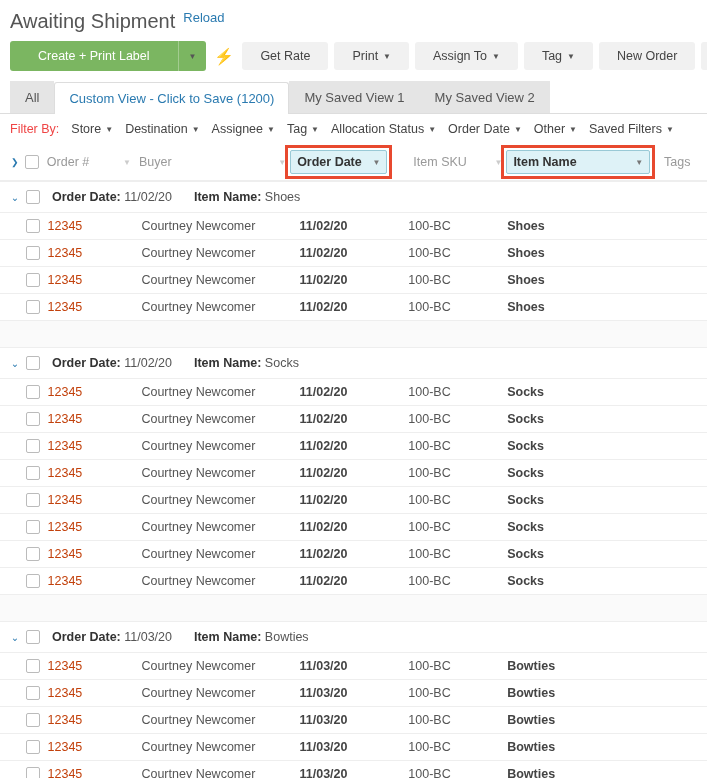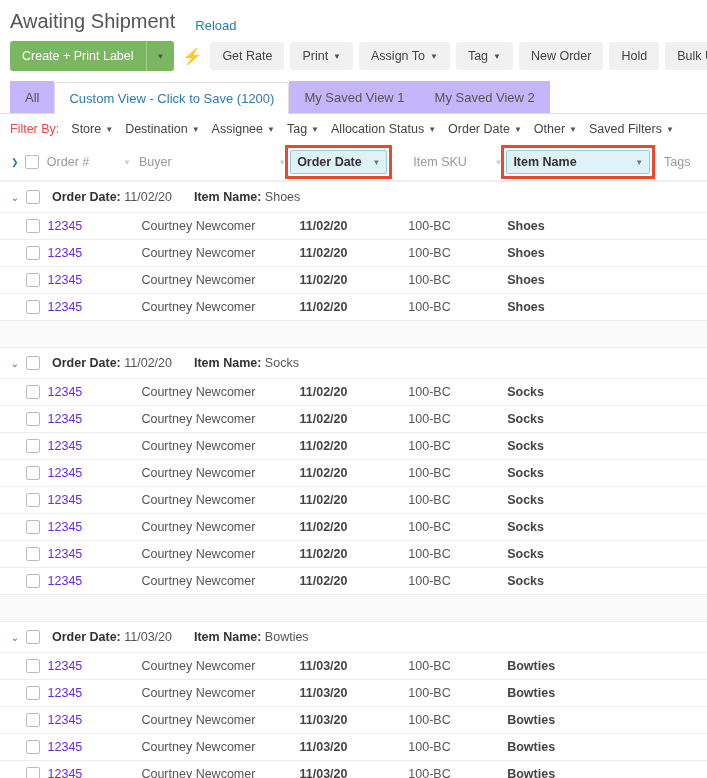--- a/index.html
+++ b/index.html
@@ -9,22 +9,22 @@
     font-size: 13px;
     color: #333;
     background: #fff;
     width: 707px;
   }
   .header {
     padding: 10px 10px 0 10px;
   }
   .title-row {
     display: flex;
-    align-items: flex-end;
-    gap: 20px;
+    align-items: flex-start;
+    gap: 8px;
     margin-bottom: 8px;
   }
   .page-title {
     font-size: 20px;
     font-weight: 400;
     color: #555;
   }
   .reload {
     color: #2a7ab0;
     font-size: 13px;
@@ -34,42 +34,42 @@
     display: flex;
     align-items: center;
     gap: 6px;
     flex-wrap: nowrap;
     margin-bottom: 10px;
   }
   .btn {
     background: #f1f1f1;
     border: none;
     border-radius: 3px;
-    padding: 7px 12px;
+    padding: 7px 18px;
     font-size: 12.5px;
     color: #444;
     cursor: pointer;
     display: inline-flex;
     align-items: center;
     gap: 5px;
     white-space: nowrap;
   }
   .btn .caret {
     font-size: 8px;
     color: #555;
   }
   .btn-group {
     display: inline-flex;
   }
   .btn-group .btn-main {
     border-top-right-radius: 0;
     border-bottom-right-radius: 0;
     background: #7bb661;
     color: #fff;
-    padding: 8px 12px;
+    padding: 8px 28px;
   }
   .btn-group .btn-drop {
     border-top-left-radius: 0;
     border-bottom-left-radius: 0;
     background: #7bb661;
     color: #fff;
     padding: 8px 10px;
     border-left: 1px solid rgba(255,255,255,0.3);
   }
   .bolt {
@@ -82,21 +82,21 @@
     border-bottom: 1px solid #ddd;
     font-size: 13px;
     padding-left: 10px;
   }
   .tab {
     padding: 8px 14px;
     color: #555;
     cursor: pointer;
     border: 1px solid transparent;
     border-bottom: none;
-    background: #c4b5fd;
+    background: #e5e5e5;
   }
   .tab.active {
     color: #2a7ab0;
     border-color: #ddd;
     background: #fff;
     border-top-left-radius: 3px;
     border-top-right-radius: 3px;
     position: relative;
     top: 1px;
   }
@@ -207,21 +207,21 @@
   .group-header .lbl { color: #333; font-weight: bold; margin-left: 8px; }
   .group-header .val { color: #555; font-weight: normal; }
   .group-header .sep { margin-left: 22px; }
   .row {
     display: flex;
     align-items: center;
     padding: 6px 8px;
     border-bottom: 1px solid #eee;
     font-size: 12.5px;
   }
-  .row .order-link { color: #6d28d9; cursor:pointer; }
+  .row .order-link { color: #c2410c; cursor:pointer; }
   .row .date, .row .name { font-weight: bold; color: #444; }
   .row .buyer, .row .sku { color: #555; }
   .block-gap { height: 26px; background: #fafafa; border-bottom: none; }
   .spacer-cell { width: 14px; }
 </style>
 </head>
 <body>
 
 <div class="header">
   <div class="title-row">

